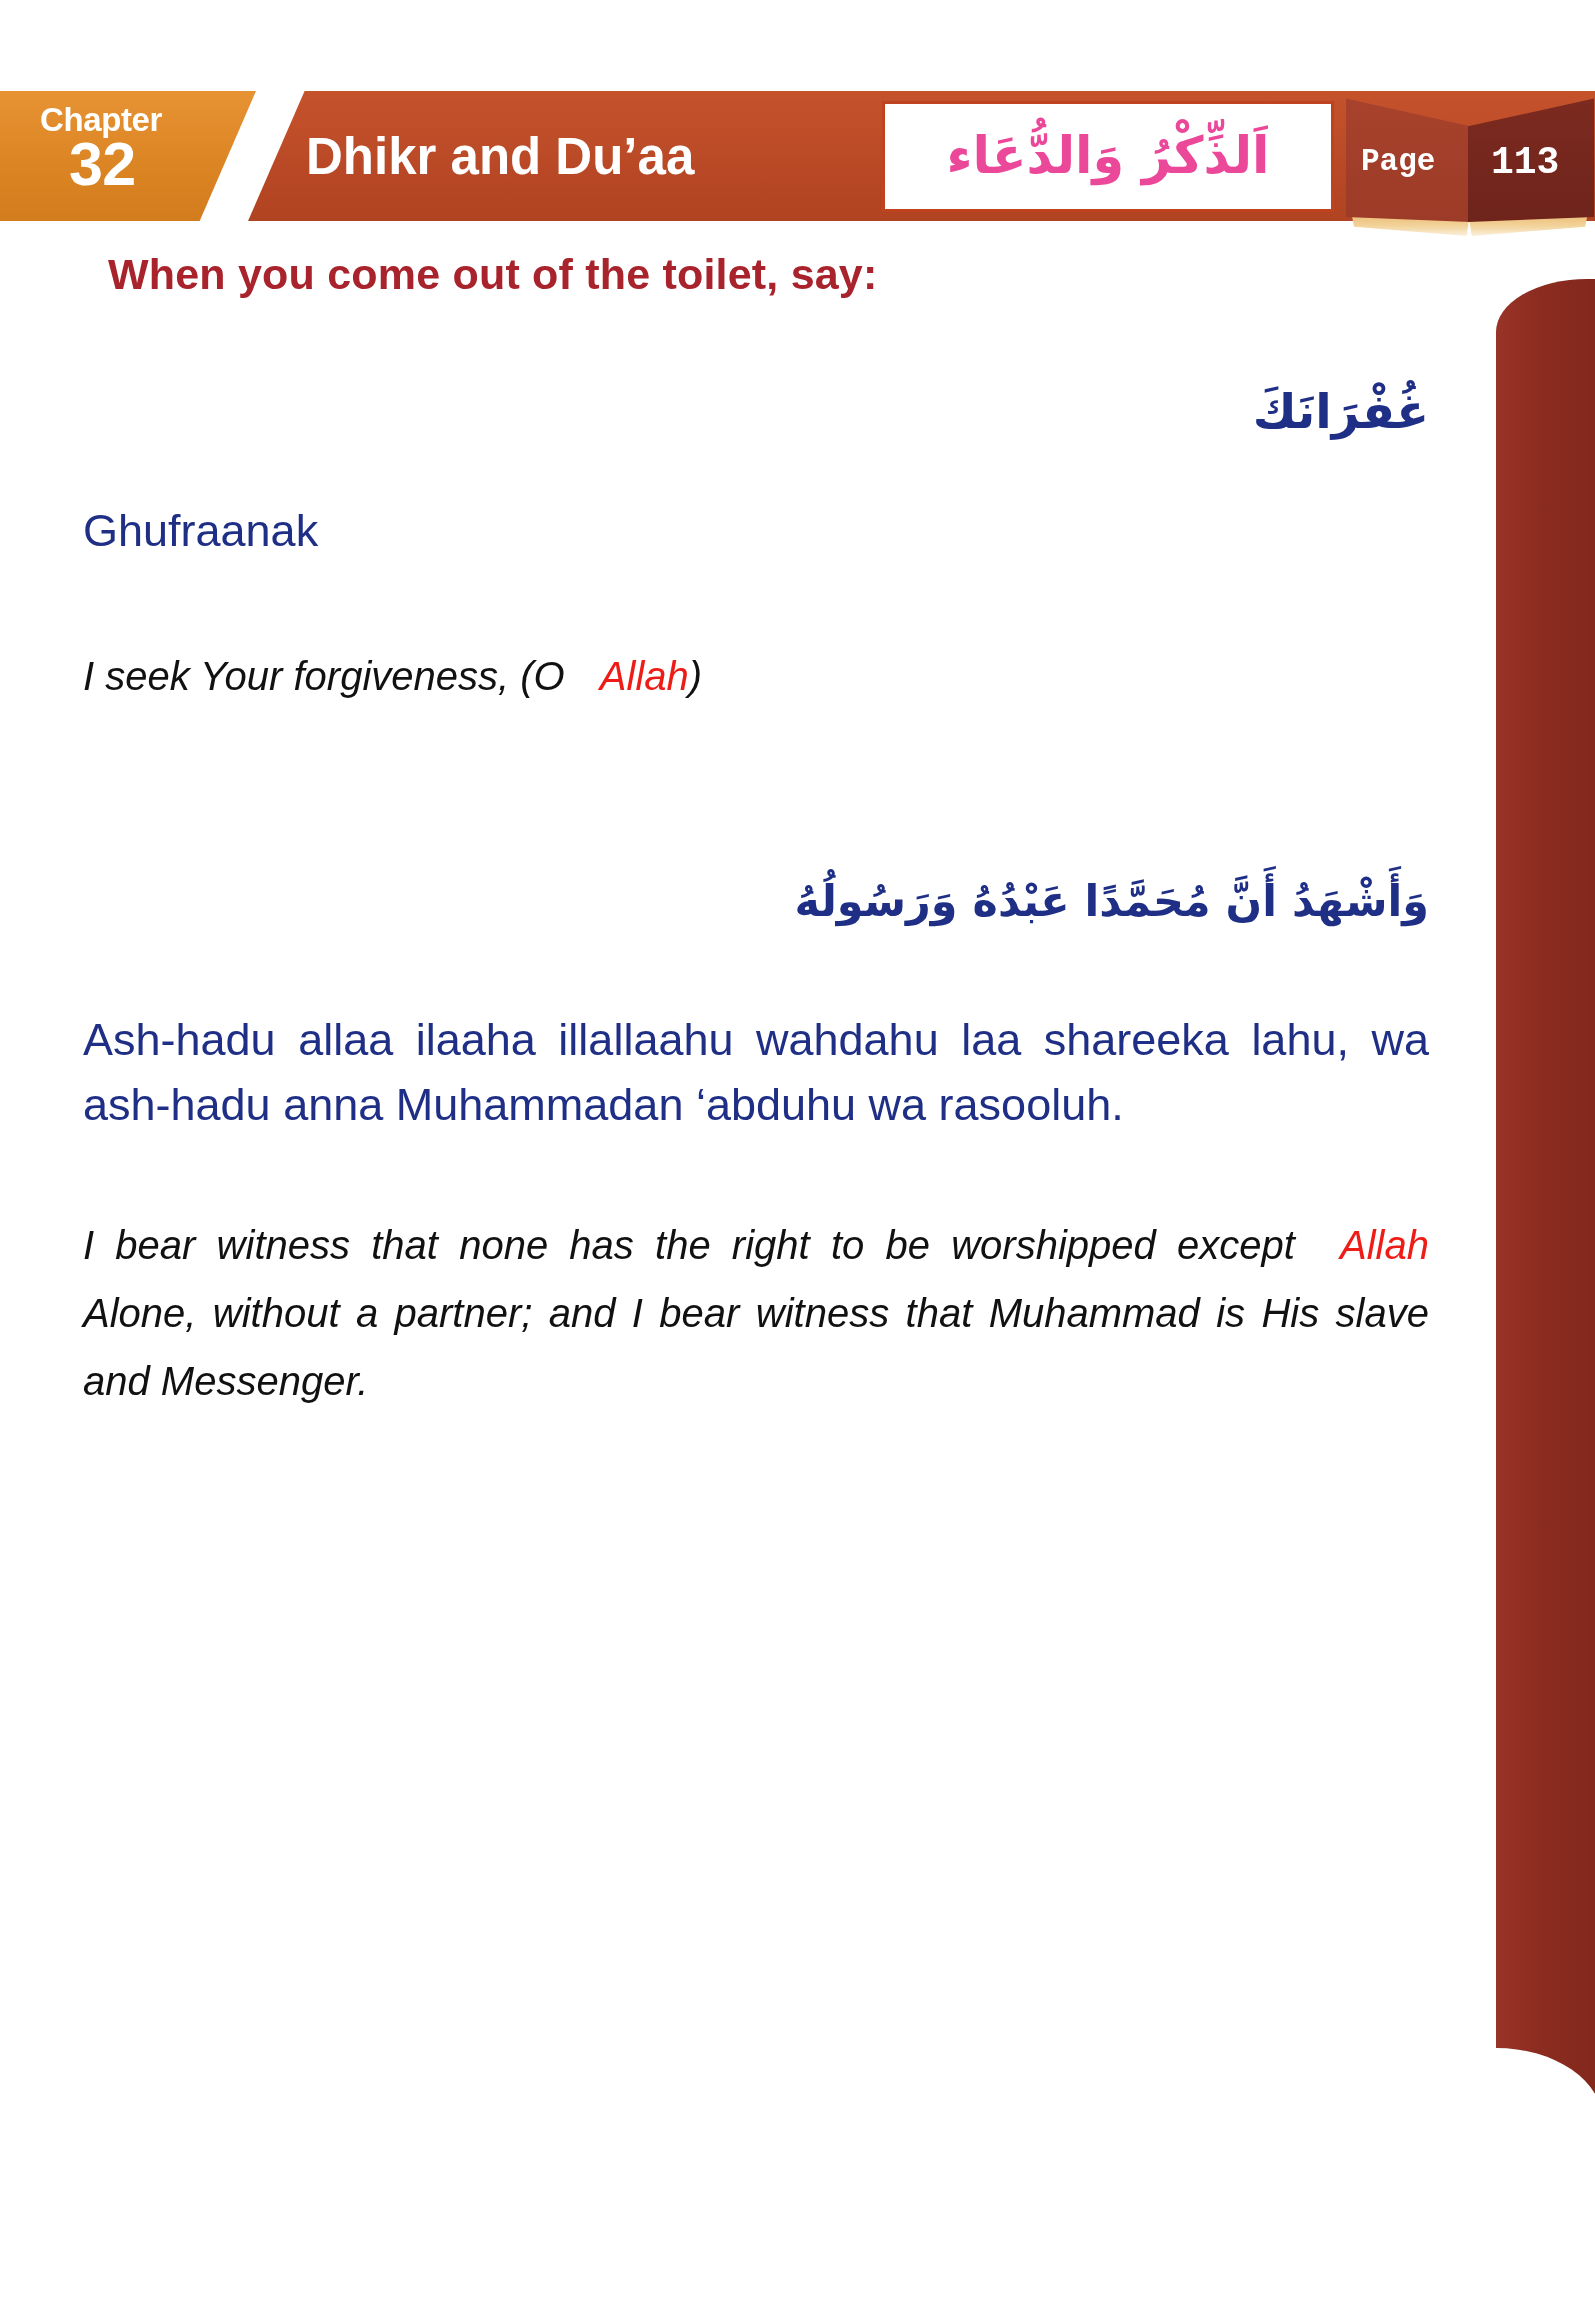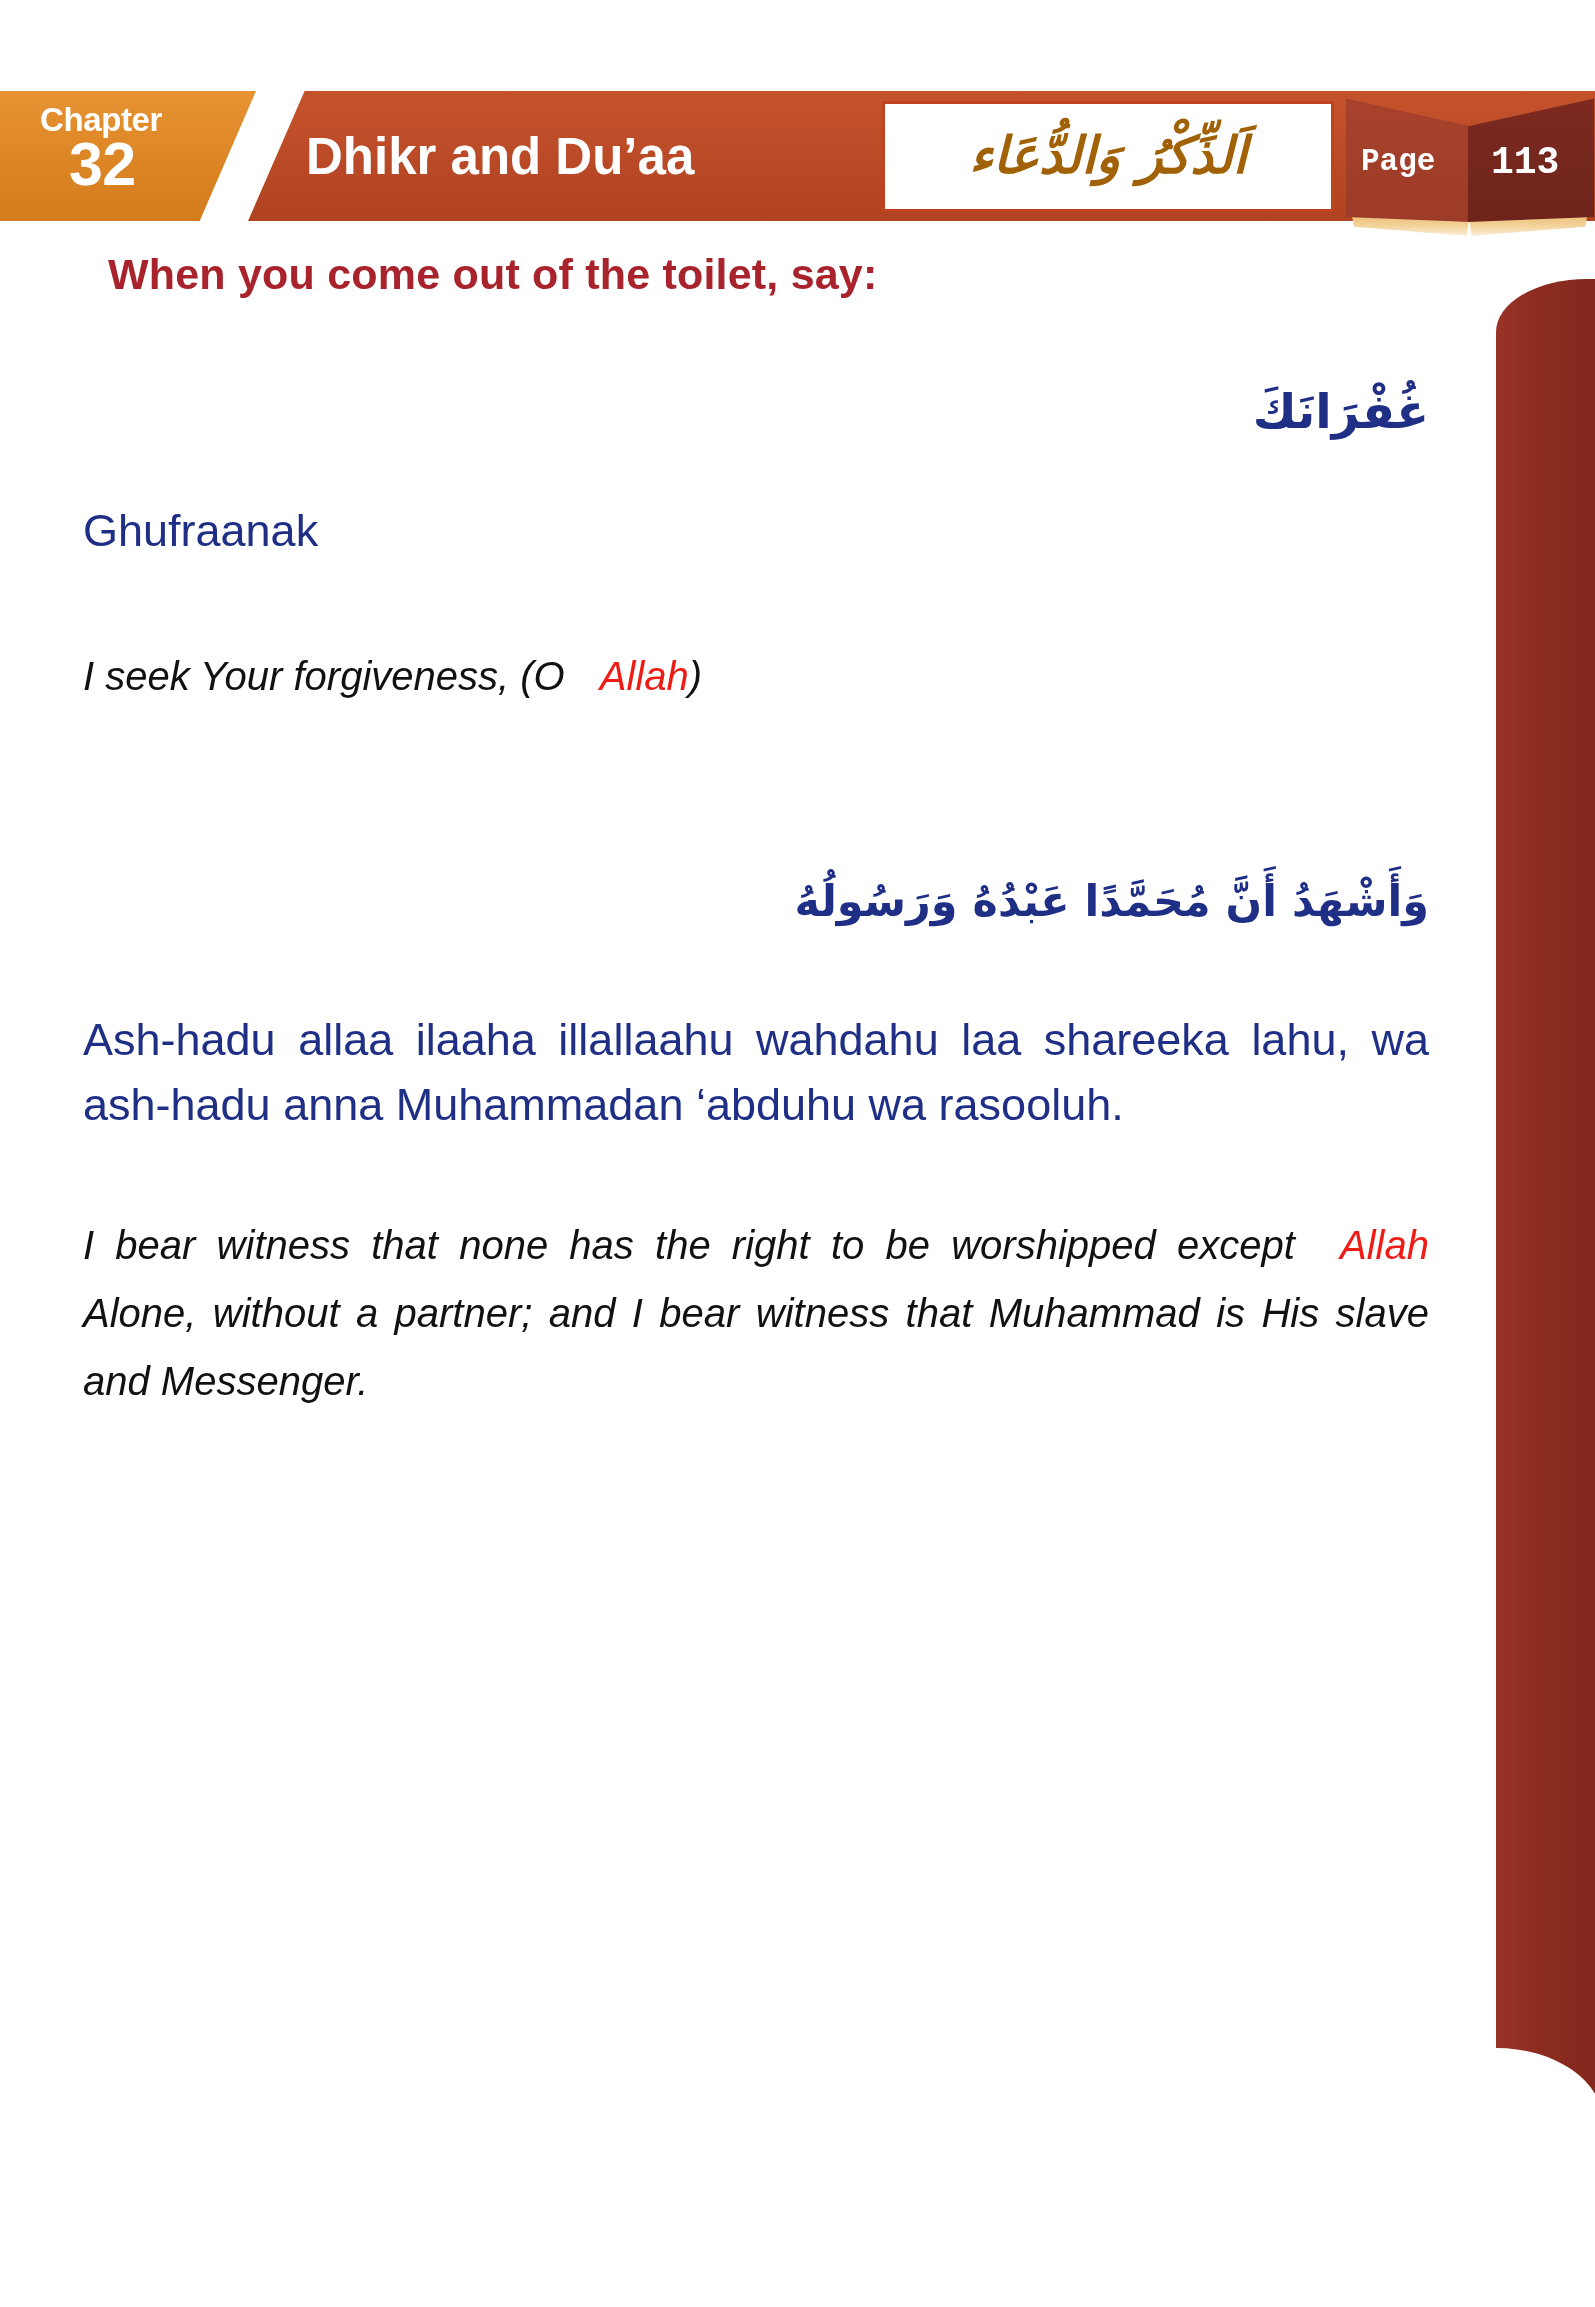--- a/index.html
+++ b/index.html
@@ -102,28 +102,27 @@
     height: 111px;
     background: #ffffff;
     border: 3.3px solid #C0431F;
     box-sizing: border-box;
     display: flex;
     align-items: center;
     justify-content: center;
     z-index: 5;
   }
   .arabic-title-text {
-    color: #a16207;
+    color: #ec4899;
     font-size: 51px;
     font-weight: bold;
     direction: rtl;
     font-family: "DejaVu Sans", "Liberation Sans", sans-serif;
     line-height: 1.1;
     white-space: nowrap;
-    font-style: italic;
   }
 
   
   .page-tab {
     position: absolute;
     left: 1346px;
     top: 5px;
     width: 248px;
     height: 149px;
     z-index: 6;

